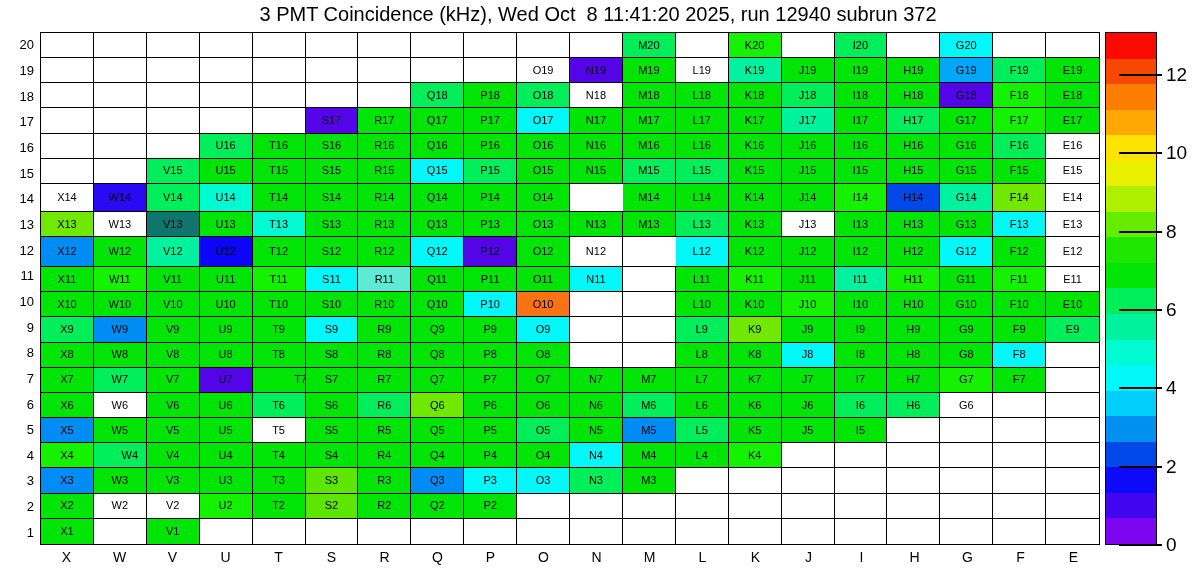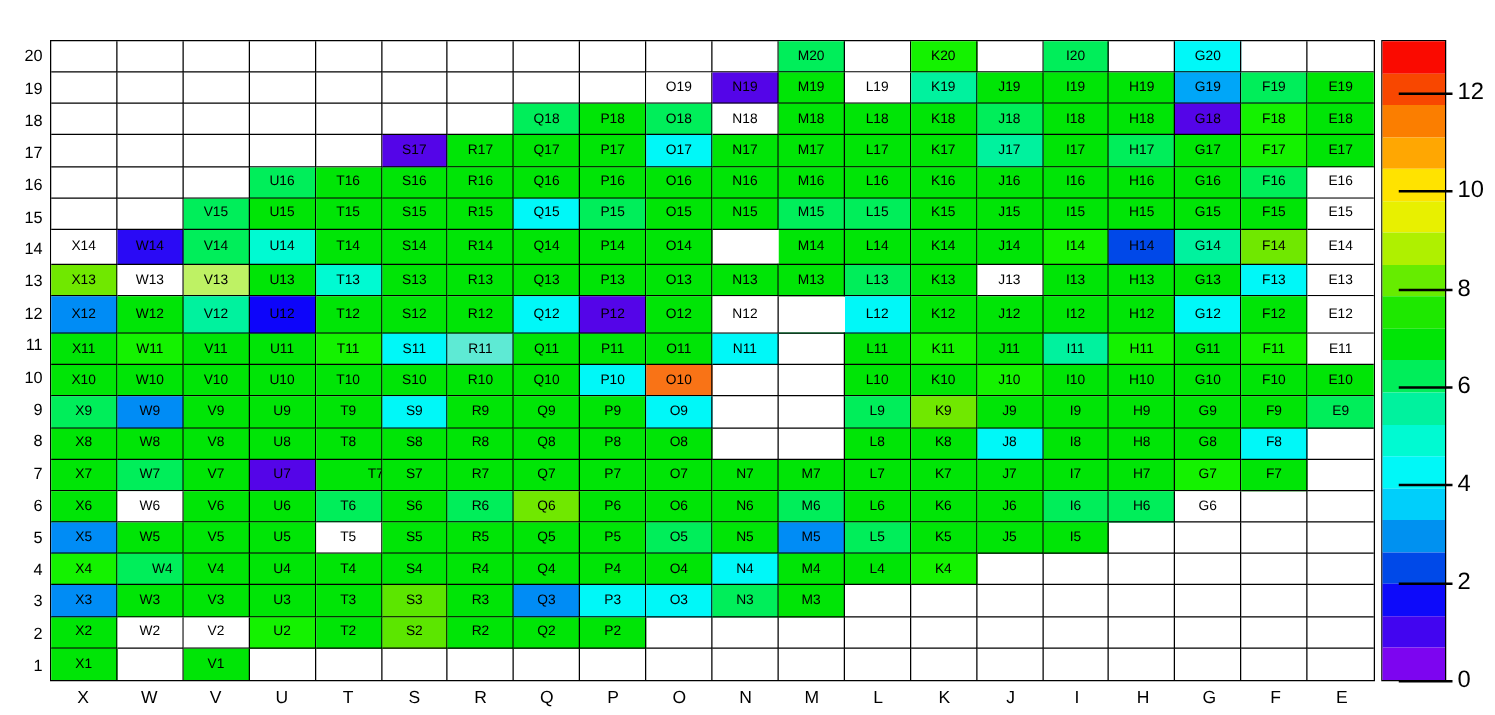--- a/index.html
+++ b/index.html
@@ -26,20 +26,21 @@
             border:1px solid #000;box-sizing:border-box;
             display:flex;flex-direction:column;}
   .cb-band{flex:1;}
   .cb-tick-line{position:absolute;width:43px;height:2px;background:#000;left:1119px;}
   .cb-tick-label{position:absolute;left:1166px;font-size:19px;transform:translateY(-52%);}
 </style>
 </head>
 <body>
 
 <div id="page">
+  <div id="title">3 PMT Coincidence (kHz), Wed Oct  8 11:41:20 2025, run 12940 subrun 372</div>
   <div id="ylabels">
       <div>20</div>
       <div>19</div>
       <div>18</div>
       <div>17</div>
       <div>16</div>
       <div>15</div>
       <div>14</div>
       <div>13</div>
       <div>12</div>
@@ -191,21 +192,21 @@
       <div class="cell" style="background: rgb(0, 229, 6);">L14</div>
       <div class="cell" style="background: rgb(0, 229, 6);">K14</div>
       <div class="cell" style="background: rgb(0, 229, 6);">J14</div>
       <div class="cell" style="background: rgb(20, 242, 0);">I14</div>
       <div class="cell" style="background: rgb(0, 72, 232);">H14</div>
       <div class="cell" style="background: rgb(0, 242, 158);">G14</div>
       <div class="cell" style="background: rgb(112, 232, 0);">F14</div>
       <div class="cell" style="background: rgb(255, 255, 255);">E14</div>
       <div class="cell" style="background: rgb(112, 232, 0);">X13</div>
       <div class="cell" style="background: rgb(255, 255, 255);">W13</div>
-      <div class="cell" style="background: #bef264;">V13</div>
+      <div class="cell" style="background: #0f766e;">V13</div>
       <div class="cell" style="background: rgb(0, 229, 6);">U13</div>
       <div class="cell" style="background: rgb(0, 250, 210);">T13</div>
       <div class="cell" style="background: rgb(0, 229, 6);">S13</div>
       <div class="cell" style="background: rgb(0, 229, 6);">R13</div>
       <div class="cell" style="background: rgb(0, 229, 6);">Q13</div>
       <div class="cell" style="background: rgb(0, 229, 6);">P13</div>
       <div class="cell" style="background: rgb(0, 229, 6);">O13</div>
       <div class="cell" style="background: rgb(0, 229, 6);">N13</div>
       <div class="cell" style="background: rgb(0, 229, 6);">M13</div>
       <div class="cell" style="background: rgb(0, 238, 90);">L13</div>

